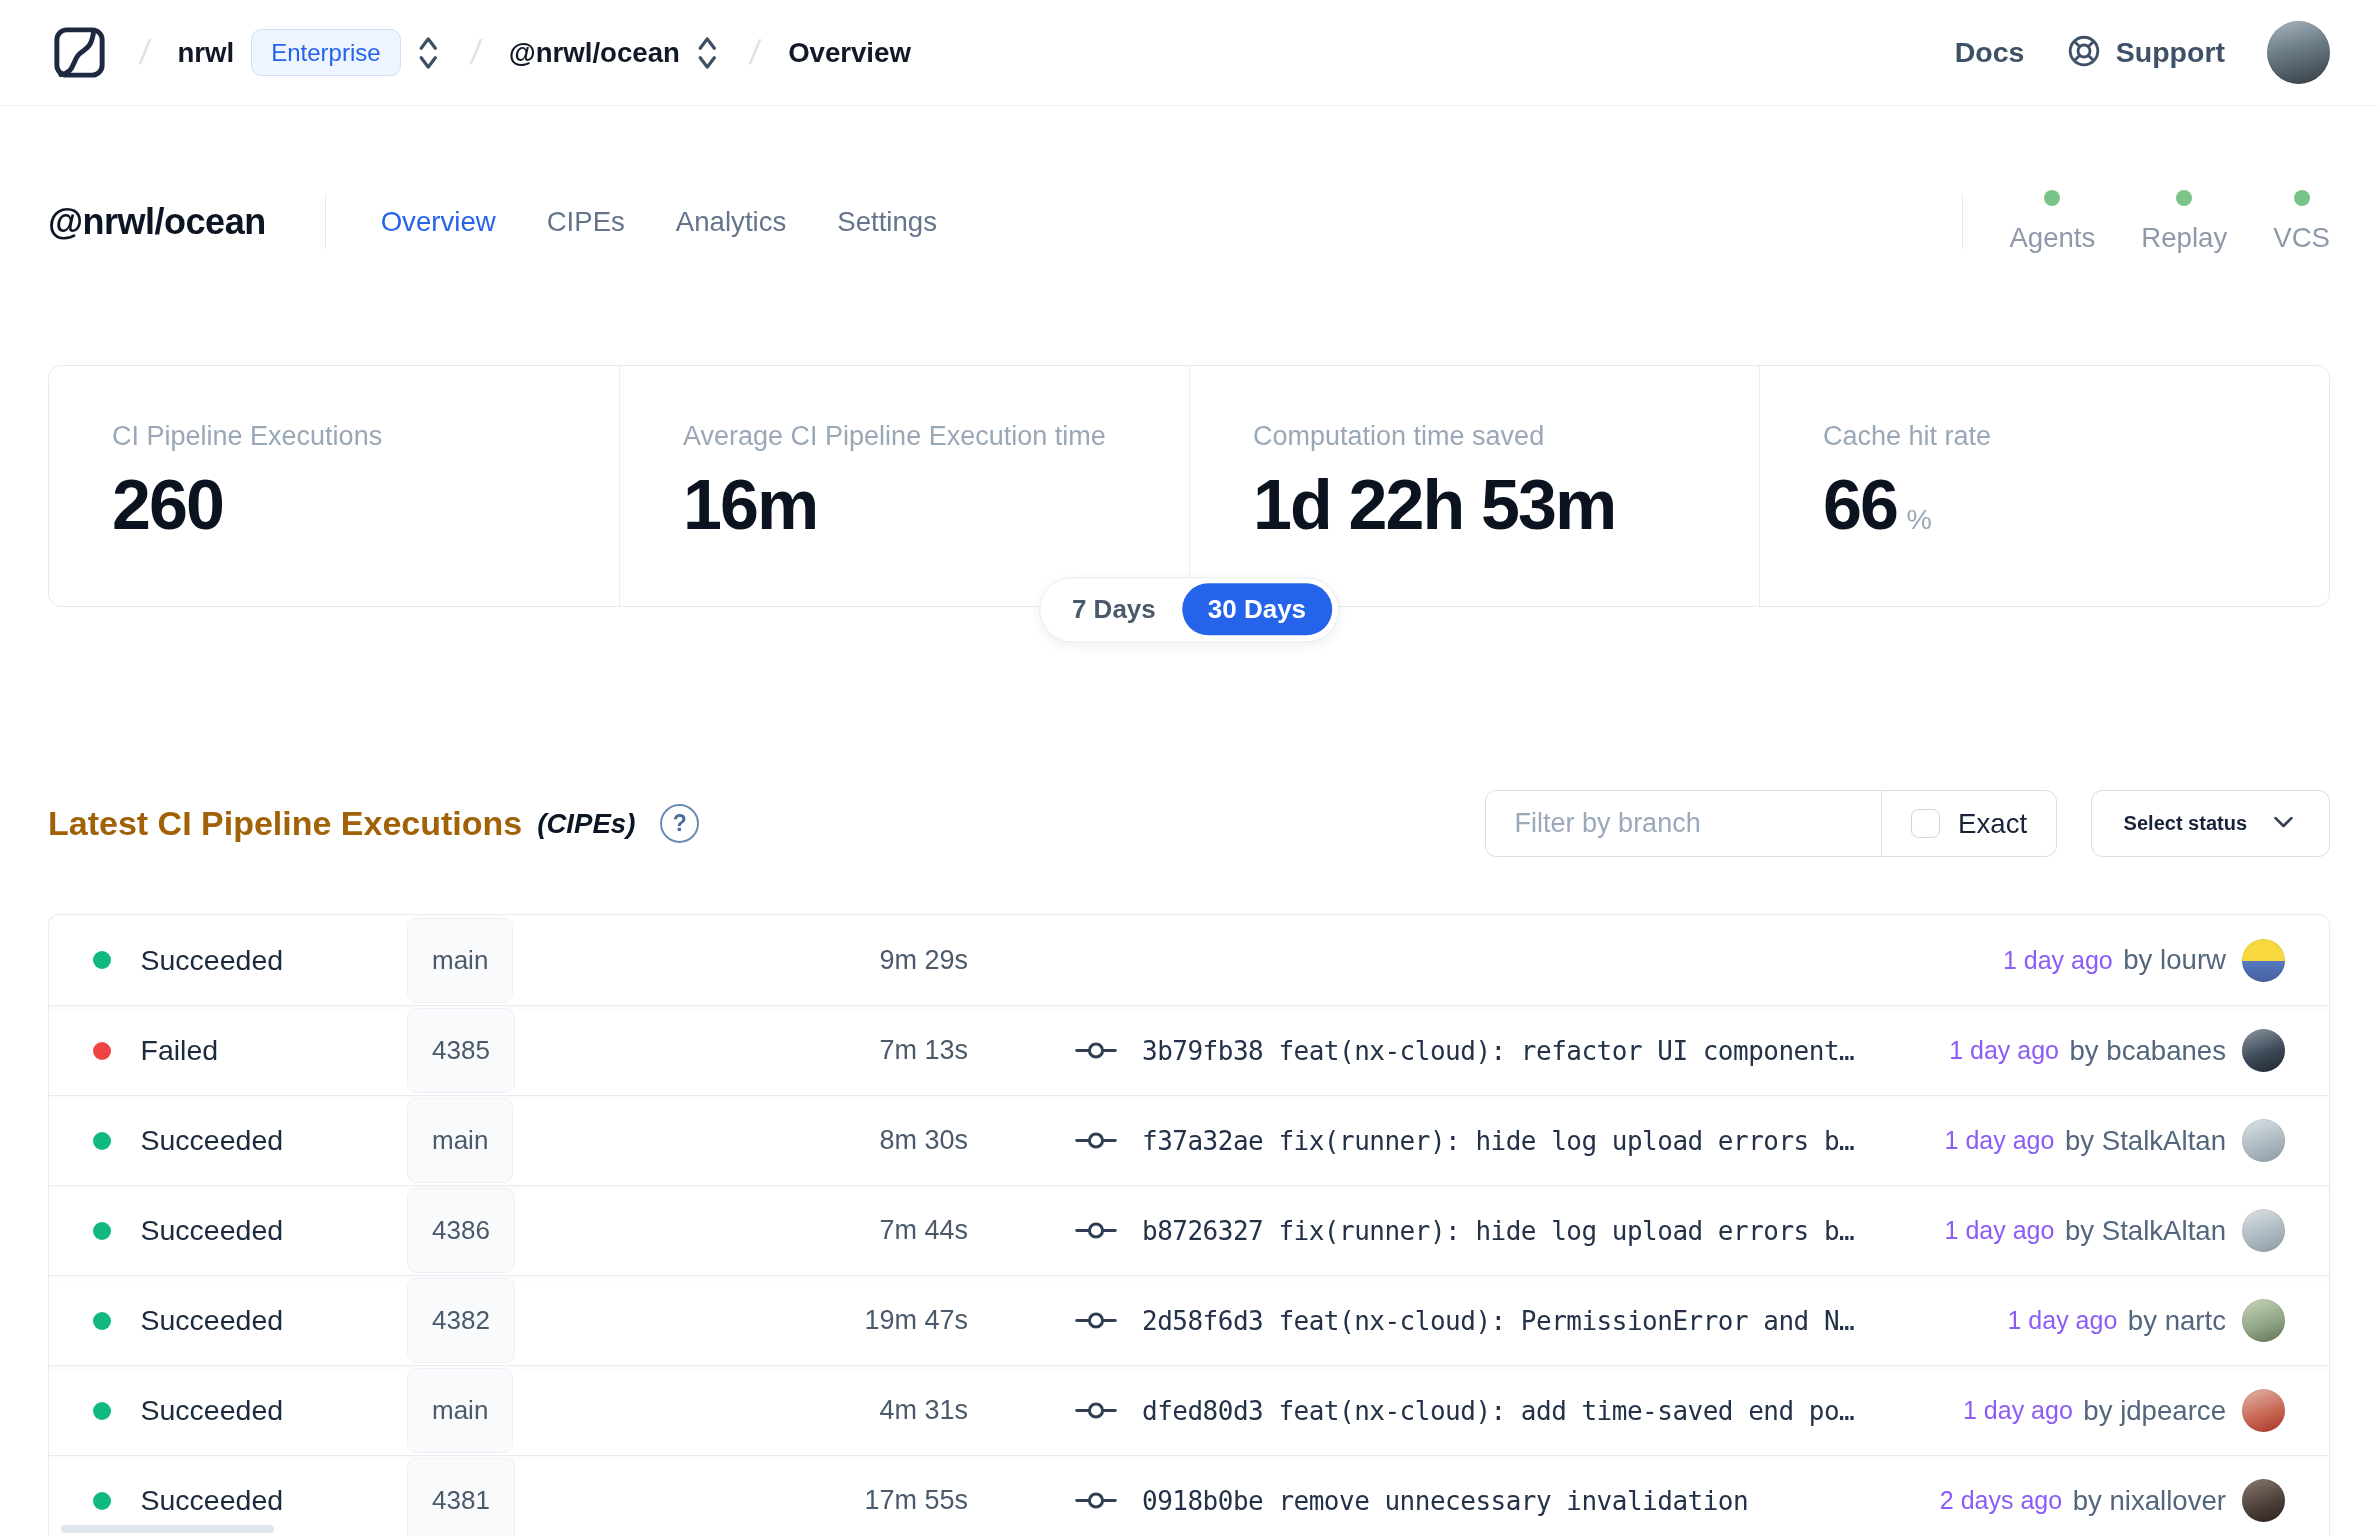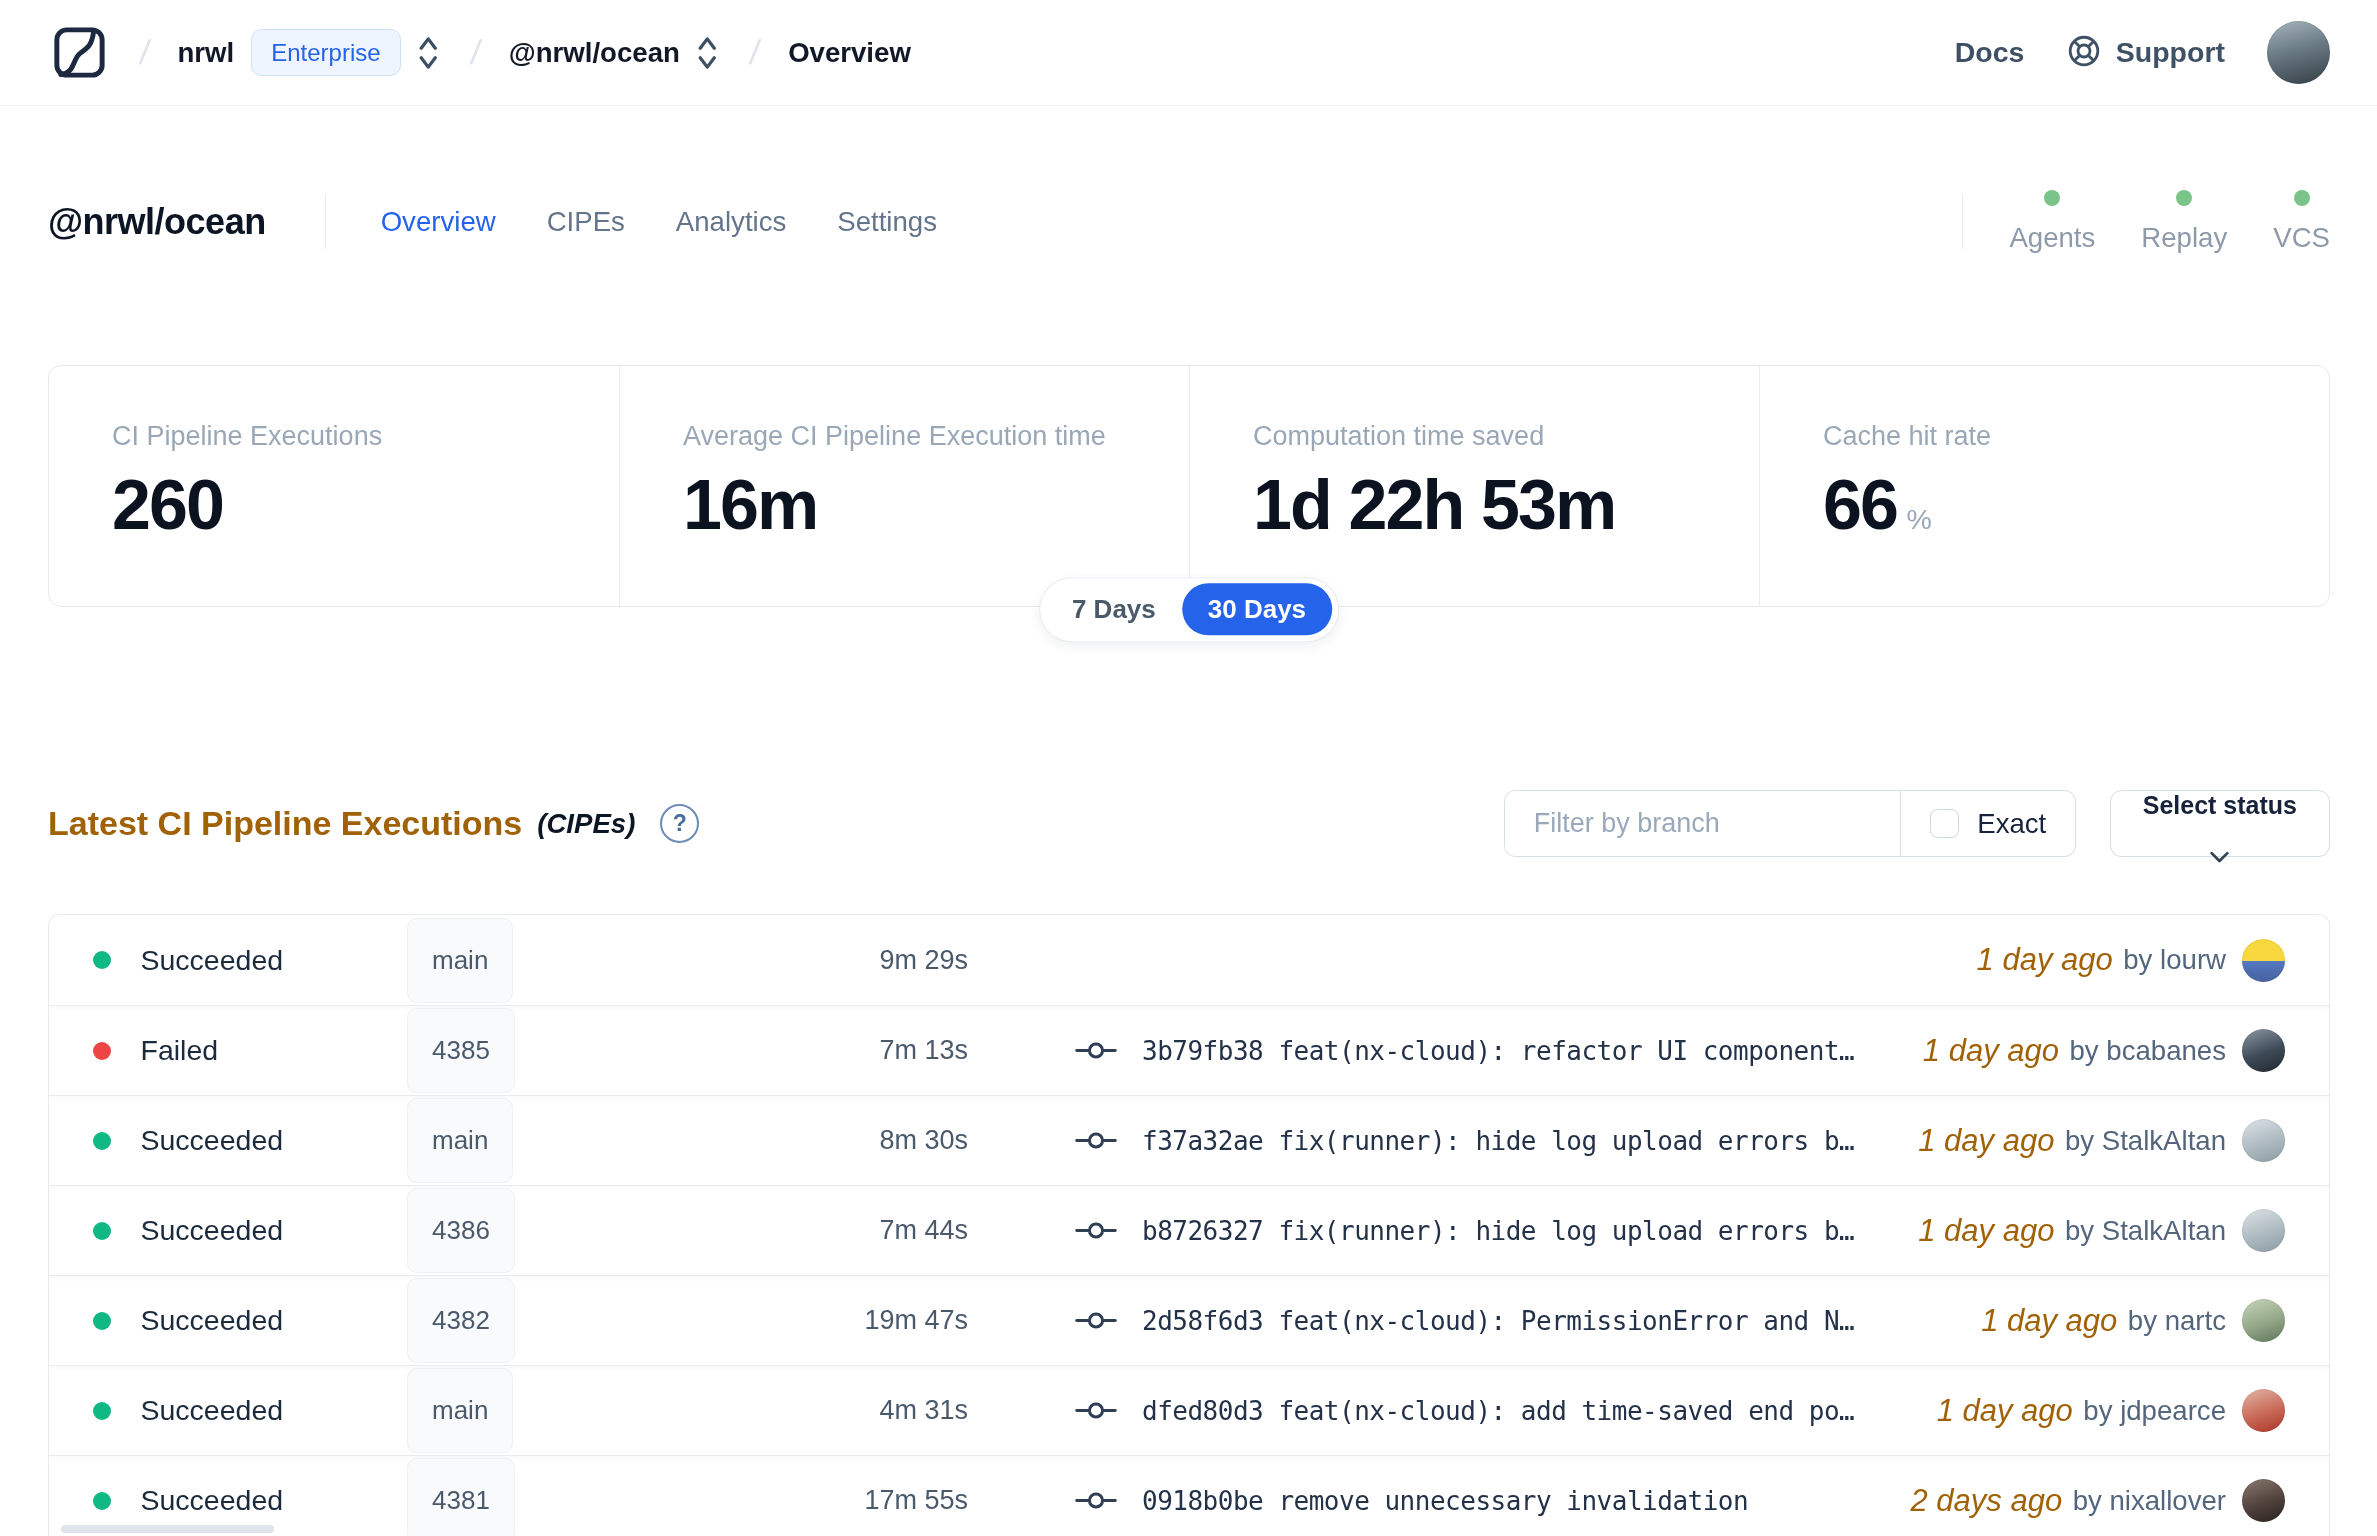--- a/index.html
+++ b/index.html
@@ -62,41 +62,41 @@
   .filters { margin-left:auto; display:flex; align-items:center; gap:34px; }
   .filter-group { display:flex; align-items:stretch; height:67px; border:1px solid #d6dee6;
                   border-radius:11.4px; overflow:hidden; background:#fff; }
   .filter-input { width:395px; border:none; outline:none; padding:0 28.5px; font-size:27px;
                   color:#1e293b; font-family:inherit; }
   .filter-input::placeholder { color:#9aa9ba; }
   .exact { display:flex; align-items:center; gap:18px; padding:0 28.5px; border-left:1px solid #d6dee6; }
   .checkbox { width:29.5px; height:29.5px; border:1.9px solid #cdd7e1; border-radius:7.6px; background:#fff; cursor:pointer; }
   .exact-label { font-size:27.6px; color:#16233a; }
   .select-btn { display:flex; align-items:center; gap:23px; padding:0 32px; height:67px;
-                border:1px solid #d6dee6; border-radius:11.4px; font-size:25px; font-weight:600;
-                color:#16233a; background:#fff; cursor:pointer; font-family:inherit;flex-direction:column; }
+                border:1px solid #d6dee6; border-radius:11.4px; font-size:20px; font-weight:600;
+                color:#16233a; background:#fff; cursor:pointer; font-family:inherit; }
 
   
   .table { margin:57px 48px 0; border:1px solid #e7ecf1; border-bottom:none;
            border-radius:11.4px 11.4px 0 0; overflow:hidden; background:#fff; }
   .row { display:flex; align-items:center; height:90px; padding:0 44px; background:#fff; }
   .row + .row { border-top:1px solid #e7ecf1; box-shadow:inset 0 6.7px 8.6px -6.7px rgba(15,23,42,.05); }
   .c-status { flex:0 0 314px; display:flex; align-items:center; gap:29.5px; }
   .status-dot { width:18px; height:18px; border-radius:50%; flex:none; }
   .status-label { font-size:28.5px; font-weight:500; color:#1b2a3d; }
   .c-branch { flex:0 0 233px; display:flex; }
   .branch-badge { background:#f8fafc; border:1px solid #edf1f5; border-radius:9.5px;
                   padding:26px 24px; font-size:26px; color:#4b5a6b; }
   .c-duration { flex:0 0 328px; text-align:right; font-size:27px; color:#4b5a6b; }
   .c-commit { flex:1 1 auto; min-width:0; display:flex; align-items:center; gap:25px; margin-left:107px; }
   .commit-icon { flex:none; display:flex; }
   .commit-text { font-family:"DejaVu Sans Mono", monospace; font-size:26px; color:#233248;
                  white-space:nowrap; overflow:hidden; letter-spacing:-0.5px; }
   .c-meta { margin-left:auto; display:flex; align-items:center; flex:none; }
-  .time-ago { font-size:31px; font-style:italic; color:#a16207; }
+  .time-ago { font-size:25px; color:#8b5cf6; }
   .author { font-size:27.6px; color:#54667d; margin-left:10.5px; }
   .avatar-sm { width:43px; height:43px; border-radius:50%; margin-left:16px; flex:none;
                box-shadow:inset 0 0 0 1px rgba(0,0,0,.06); }
   .scroll-thumb { position:fixed; left:61px; bottom:2.9px; width:213px; height:8.6px;
                   border-radius:5.7px; background:#dfe5ea; }
 </style>
 </head>
 <body>
 
 <header class="topnav">

